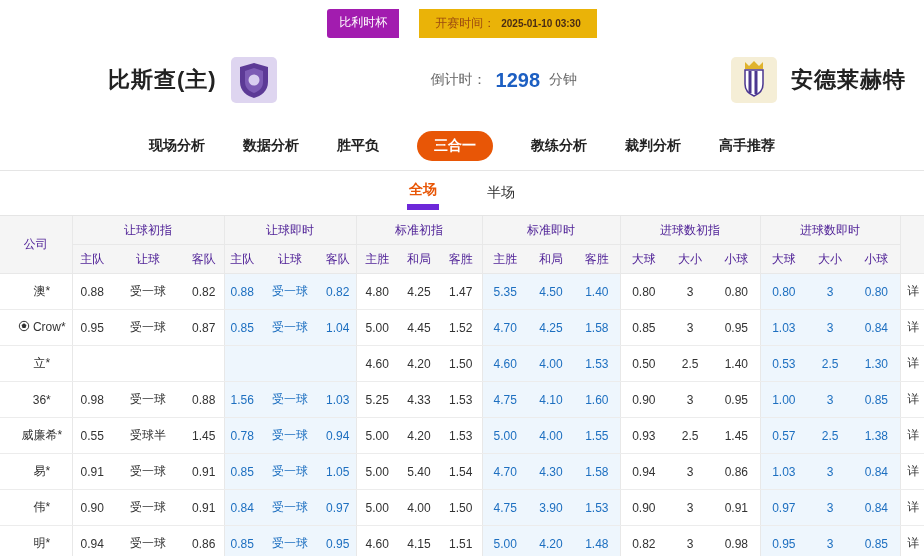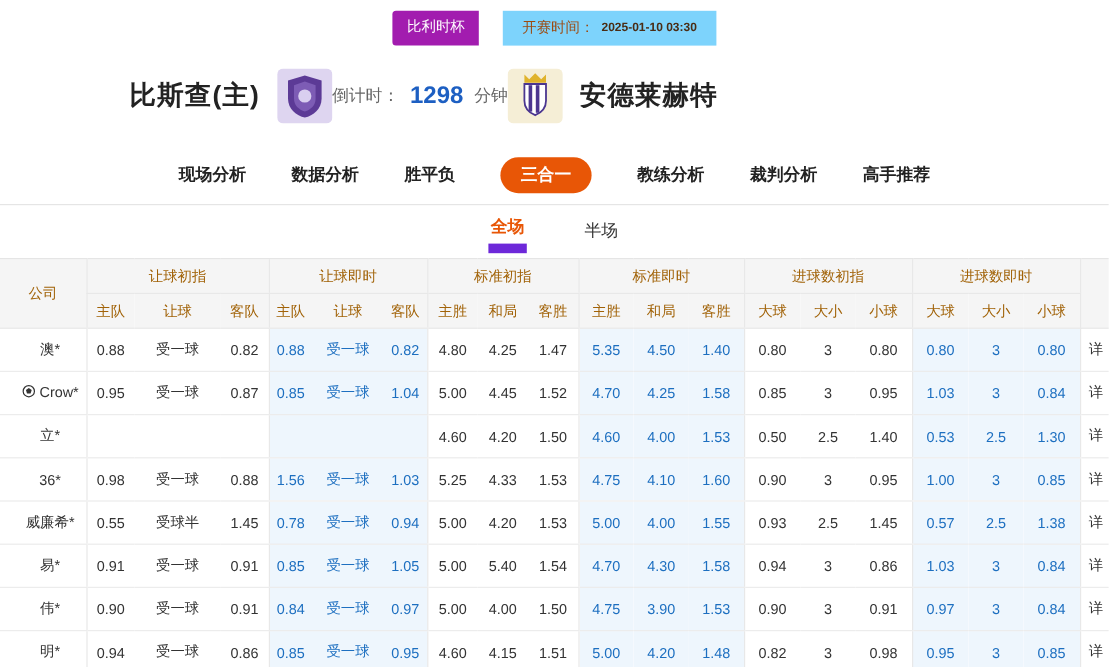--- a/index.html
+++ b/index.html
@@ -3,48 +3,48 @@
 <meta charset="utf-8">
 <style>
   * { margin:0; padding:0; box-sizing:border-box; }
   html,body { width:924px; height:556px; overflow:hidden; background:#fff;
     font-family:"Liberation Sans","DejaVu Sans",sans-serif; }
 
   
   .top-bar { display:flex; justify-content:center; align-items:stretch; padding-top:9px; height:38px; }
   .league-badge { background:#a21caf; color:#fff; font-size:12px; line-height:14px;
     padding:6px 12px; border-radius:3px 0 0 3px; cursor:pointer; }
-  .time-strip { background:#7dd3fc; display:flex; align-items:center; gap:6px; padding:0 16px;margin-left:20px; }
+  .time-strip { background:#eab308; display:flex; align-items:center; gap:6px; padding:0 16px;margin-left:20px; }
   .start-label { color:#9c4a10; font-size:12px; }
   .start-time { color:#4a2c14; font-size:10px; font-weight:bold; }
 
   
-  .match-header { display:flex; align-items:center; 
+  .match-header { display:flex; align-items:center; justify-content:space-between;
     height:84px; padding:0 18px 0 108px; }
   .team { display:flex; align-items:center; gap:14px; }
   .team-name { font-size:22px; font-weight:bold; color:#222; letter-spacing:1px; }
   .crest { width:46px; height:46px; display:inline-block; }
   .crest svg { width:46px; height:46px; display:block; }
   .countdown { display:flex; align-items:center; gap:4px; font-size:14px; color:#666; }
   .count-value { color:#1d5fc2; font-size:20px; font-weight:bold; padding:0 5px; }
 
   
   .nav-tabs { display:flex; justify-content:center; align-items:center; gap:38px; height:48px;font-weight:bold; }
   .nav-tab { font-size:14px; color:#222; cursor:pointer; white-space:nowrap; }
   .nav-tab.active { background:#e85606; color:#fff; padding:6px 17px; border-radius:16px; }
   .divider { border-top:1px solid #e5e5e5; }
 
   
   .sub-tabs { display:flex; justify-content:center; align-items:center; gap:46px; height:44px; }
   .sub-tab { font-size:14px; color:#333; padding:5px 2px; cursor:pointer; }
-  .sub-tab.active { color:#e85606; font-weight:bold; border-bottom:8px solid #6d28d9; }
+  .sub-tab.active { color:#e85606; font-weight:bold; border-bottom:6px solid #6d28d9; }
 
   
   .odds-table { width:924px; border-collapse:collapse; table-layout:fixed; }
-  .odds-table th { background:#f5f5f5; font-weight:normal; color:#a16207; font-size:12px;
+  .odds-table th { background:#f5f5f5; font-weight:normal; color:#4c1d95; font-size:12px;
     height:29px; border-bottom:1px solid #e8e8e8; }
   thead tr:first-child th { border-top:1px solid #e5e5e5; }
   .odds-table td { font-size:12px; color:#333; text-align:center; height:36px;
     border-bottom:1px solid #ececec; overflow:hidden; white-space:nowrap; }
   .gstart { border-left:1px solid #e8e8e8; }
   td.live { background:#eef6fd; color:#1d6fc0; }
   .company-cell { text-align:left; padding-left:12px; cursor:pointer; }
   .company-name { color:#333; }
   .ball-ic { margin-right:3px; vertical-align:-1px; display:inline-block; }
   .detail-cell { color:#8fa6bc; cursor:pointer; font-size:12px; padding-left:2px; }

